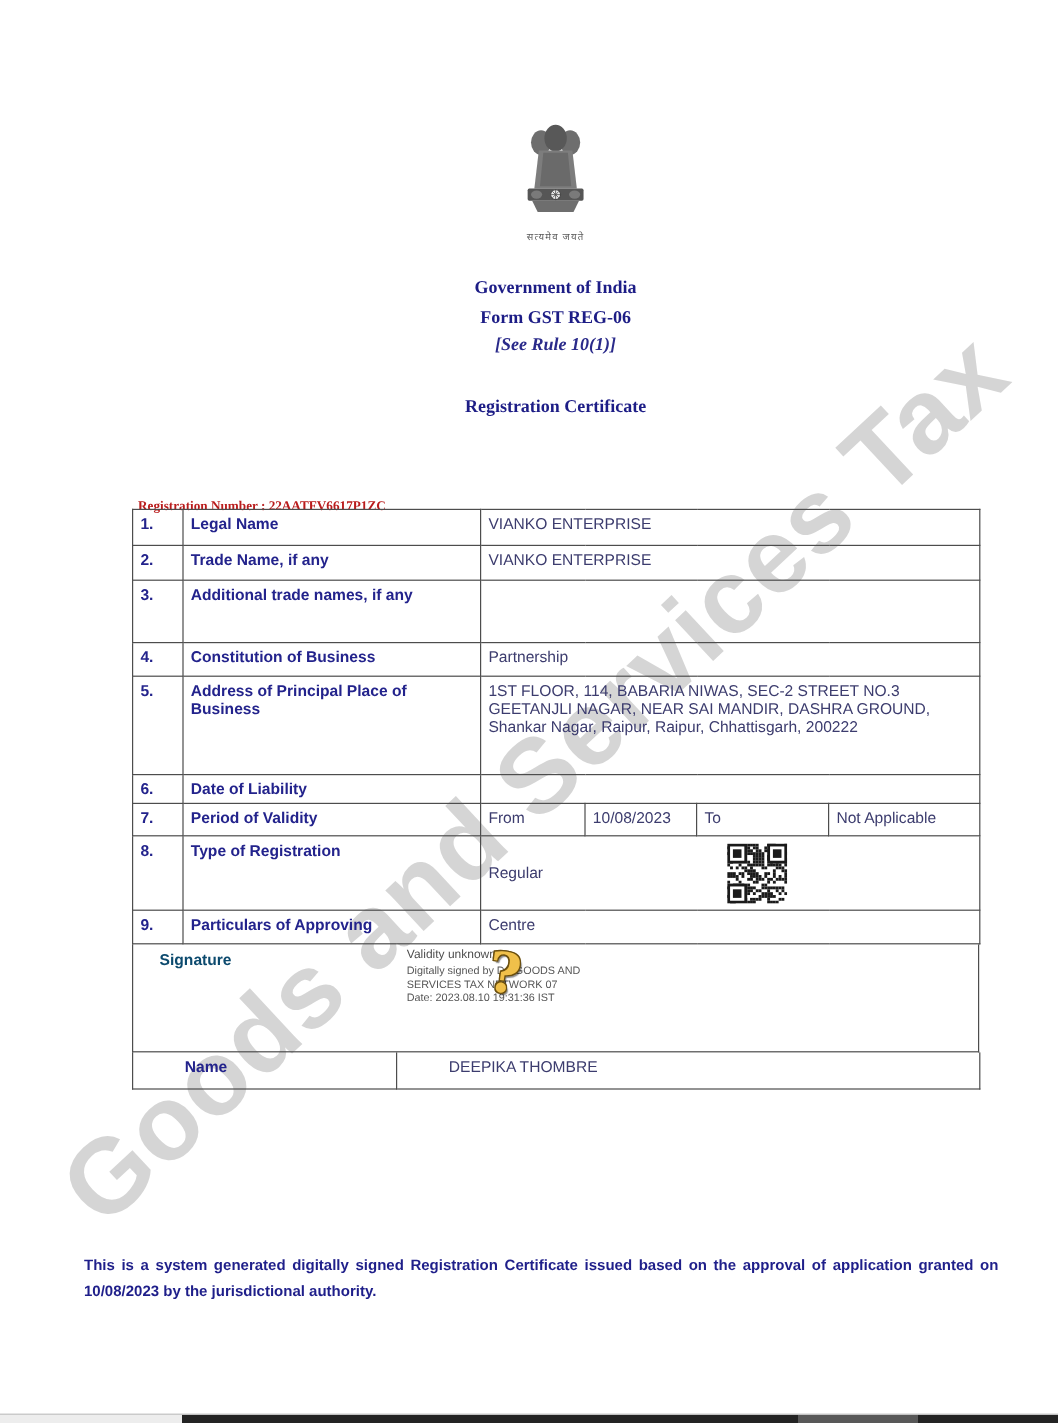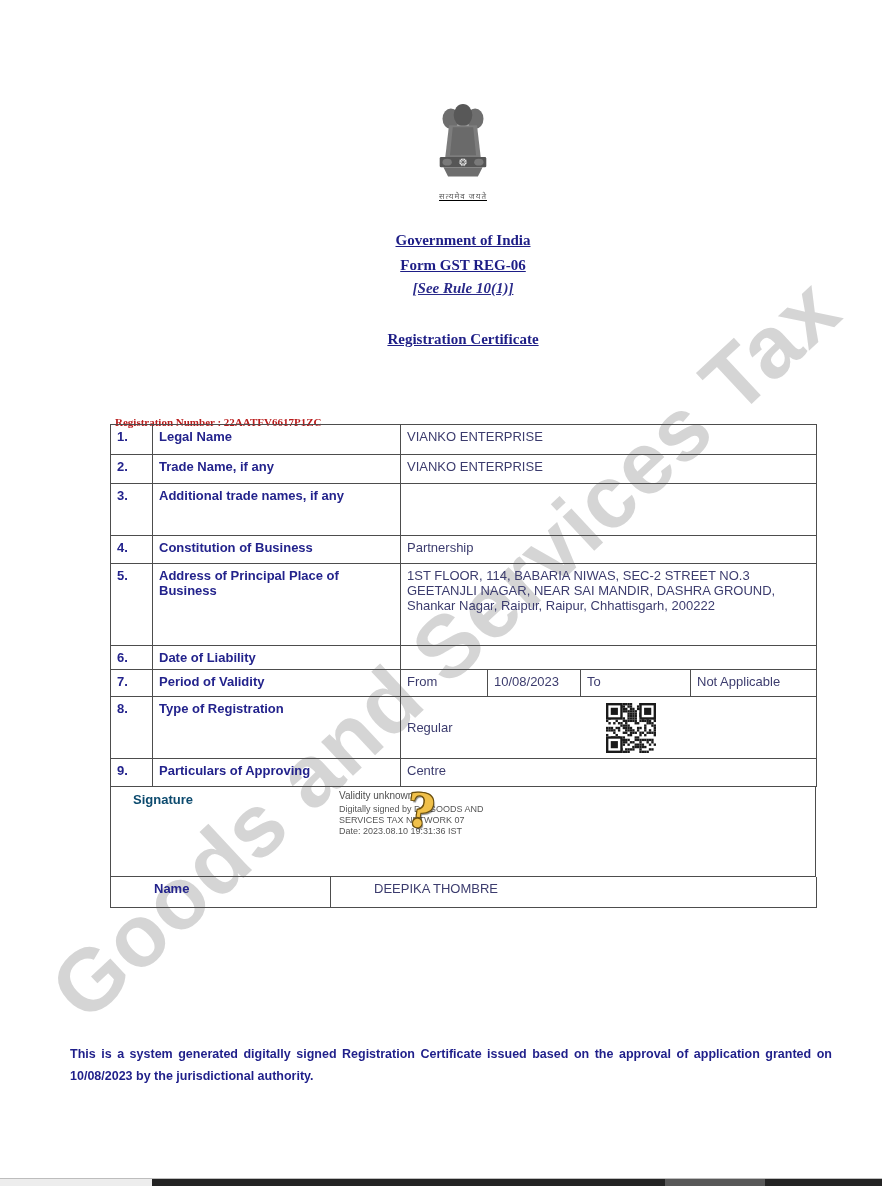--- a/index.html
+++ b/index.html
@@ -11,21 +11,21 @@
   
   .watermark { position:absolute; left:-120px; top:598px; width:1130px; text-align:center;
                transform:rotate(-43deg); transform-origin:center;
                font-family:"Liberation Sans", sans-serif; font-weight:bold; font-size:88px;
                letter-spacing:1px; color:rgba(105,105,105,0.28); white-space:nowrap;
                pointer-events:none; z-index:1; }
 
   .content { position:absolute; left:0; top:0; width:882px; z-index:2; }
 
   
-  .center-col { position:absolute; left:110px; width:706px; text-align:center;text-decoration:underline; }
+  .center-col { position:absolute; left:110px; width:706px; text-align:center; }
   .emblem-wrap { top:103px; }
   .emblem-motto { font-size:8px; color:#5a5a5a; margin-top:1px; letter-spacing:1px; }
   .h-serif { font-family:"Liberation Serif", serif; font-weight:bold; color:#1d1d86; }
   .gov-title  { top:232px; font-size:15px; }
   .form-title { top:257px; font-size:15px; }
   .rule-ref   { top:280px; font-size:15px; font-style:italic; font-weight:bold; color:#2a2a8a; }
   .cert-title { top:331px; font-size:15px; }
   .reg-line { position:absolute; left:115px; top:382px; font-family:"Liberation Serif", serif;
               font-weight:bold; font-size:11px; color:#b91c1c;margin-top:34px; }
 

